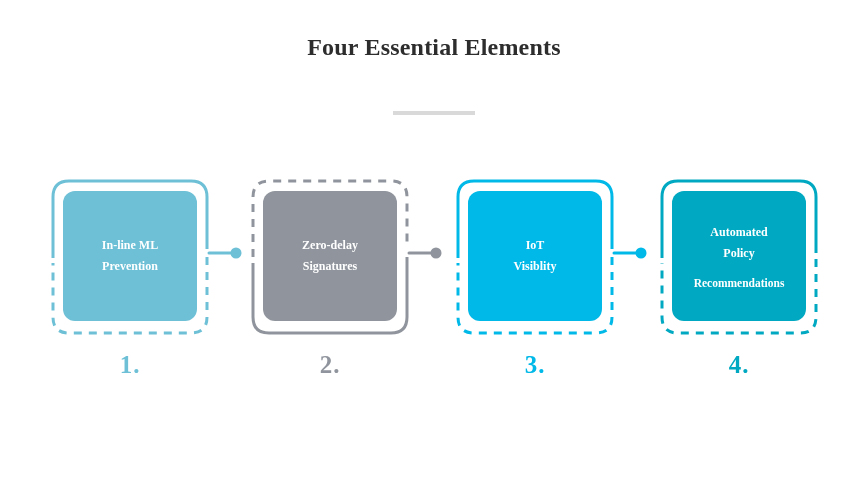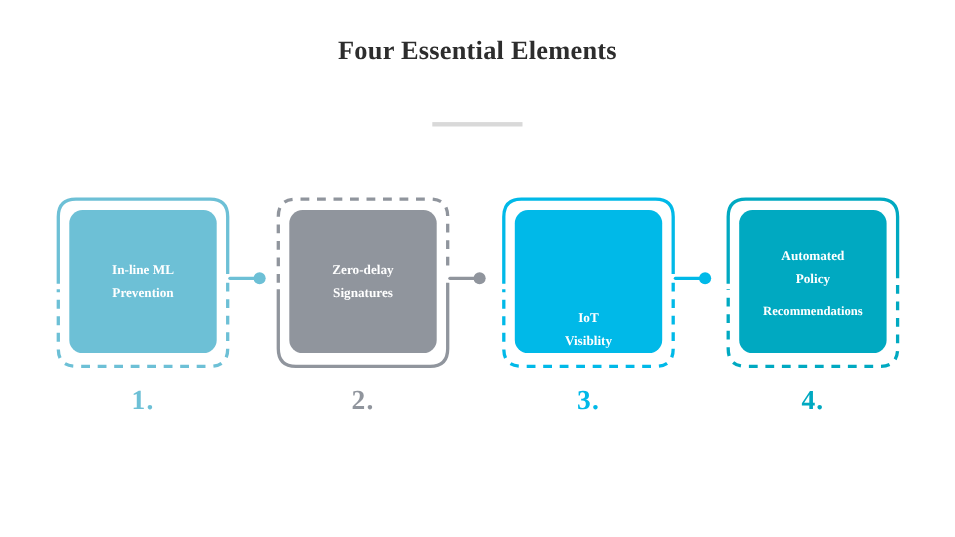--- a/index.html
+++ b/index.html
@@ -81,21 +81,21 @@
     <div class="number" style="color: rgb(144, 149, 157);">2.</div>
   </div>
 
   <div class="item item-3">
     <svg class="frame-svg" width="196" height="160" viewBox="0 0 196 160">
       <path class="solid" d="M 2 79 L 2 18 Q 2 2 18 2 L 140 2 Q 156 2 156 18 L 156 70" stroke="#00b9e8"></path>
       <path class="dashed" d="M 156 78 L 156 138 Q 156 154 140 154 L 18 154 Q 2 154 2 138 L 2 84" stroke="#00b9e8"></path>
       <line x1="158" y1="74" x2="181" y2="74" stroke="#00b9e8"></line>
       <circle cx="185" cy="74" r="5.5" fill="#00b9e8"></circle>
     </svg>
-    <div class="inner" style="background: rgb(0, 185, 232); justify-content: flex-end;">
+    <div class="inner" style="background: rgb(0, 185, 232);">
       <div class="card-title">IoT
 Visiblity</div>
 
     </div>
     <div class="number" style="color: rgb(0, 185, 232);">3.</div>
   </div>
 
   <div class="item item-4">
     <svg class="frame-svg" width="196" height="160" viewBox="0 0 196 160">
       <path class="solid" d="M 2 79 L 2 18 Q 2 2 18 2 L 140 2 Q 156 2 156 18 L 156 74" stroke="#00a9c1"></path>

